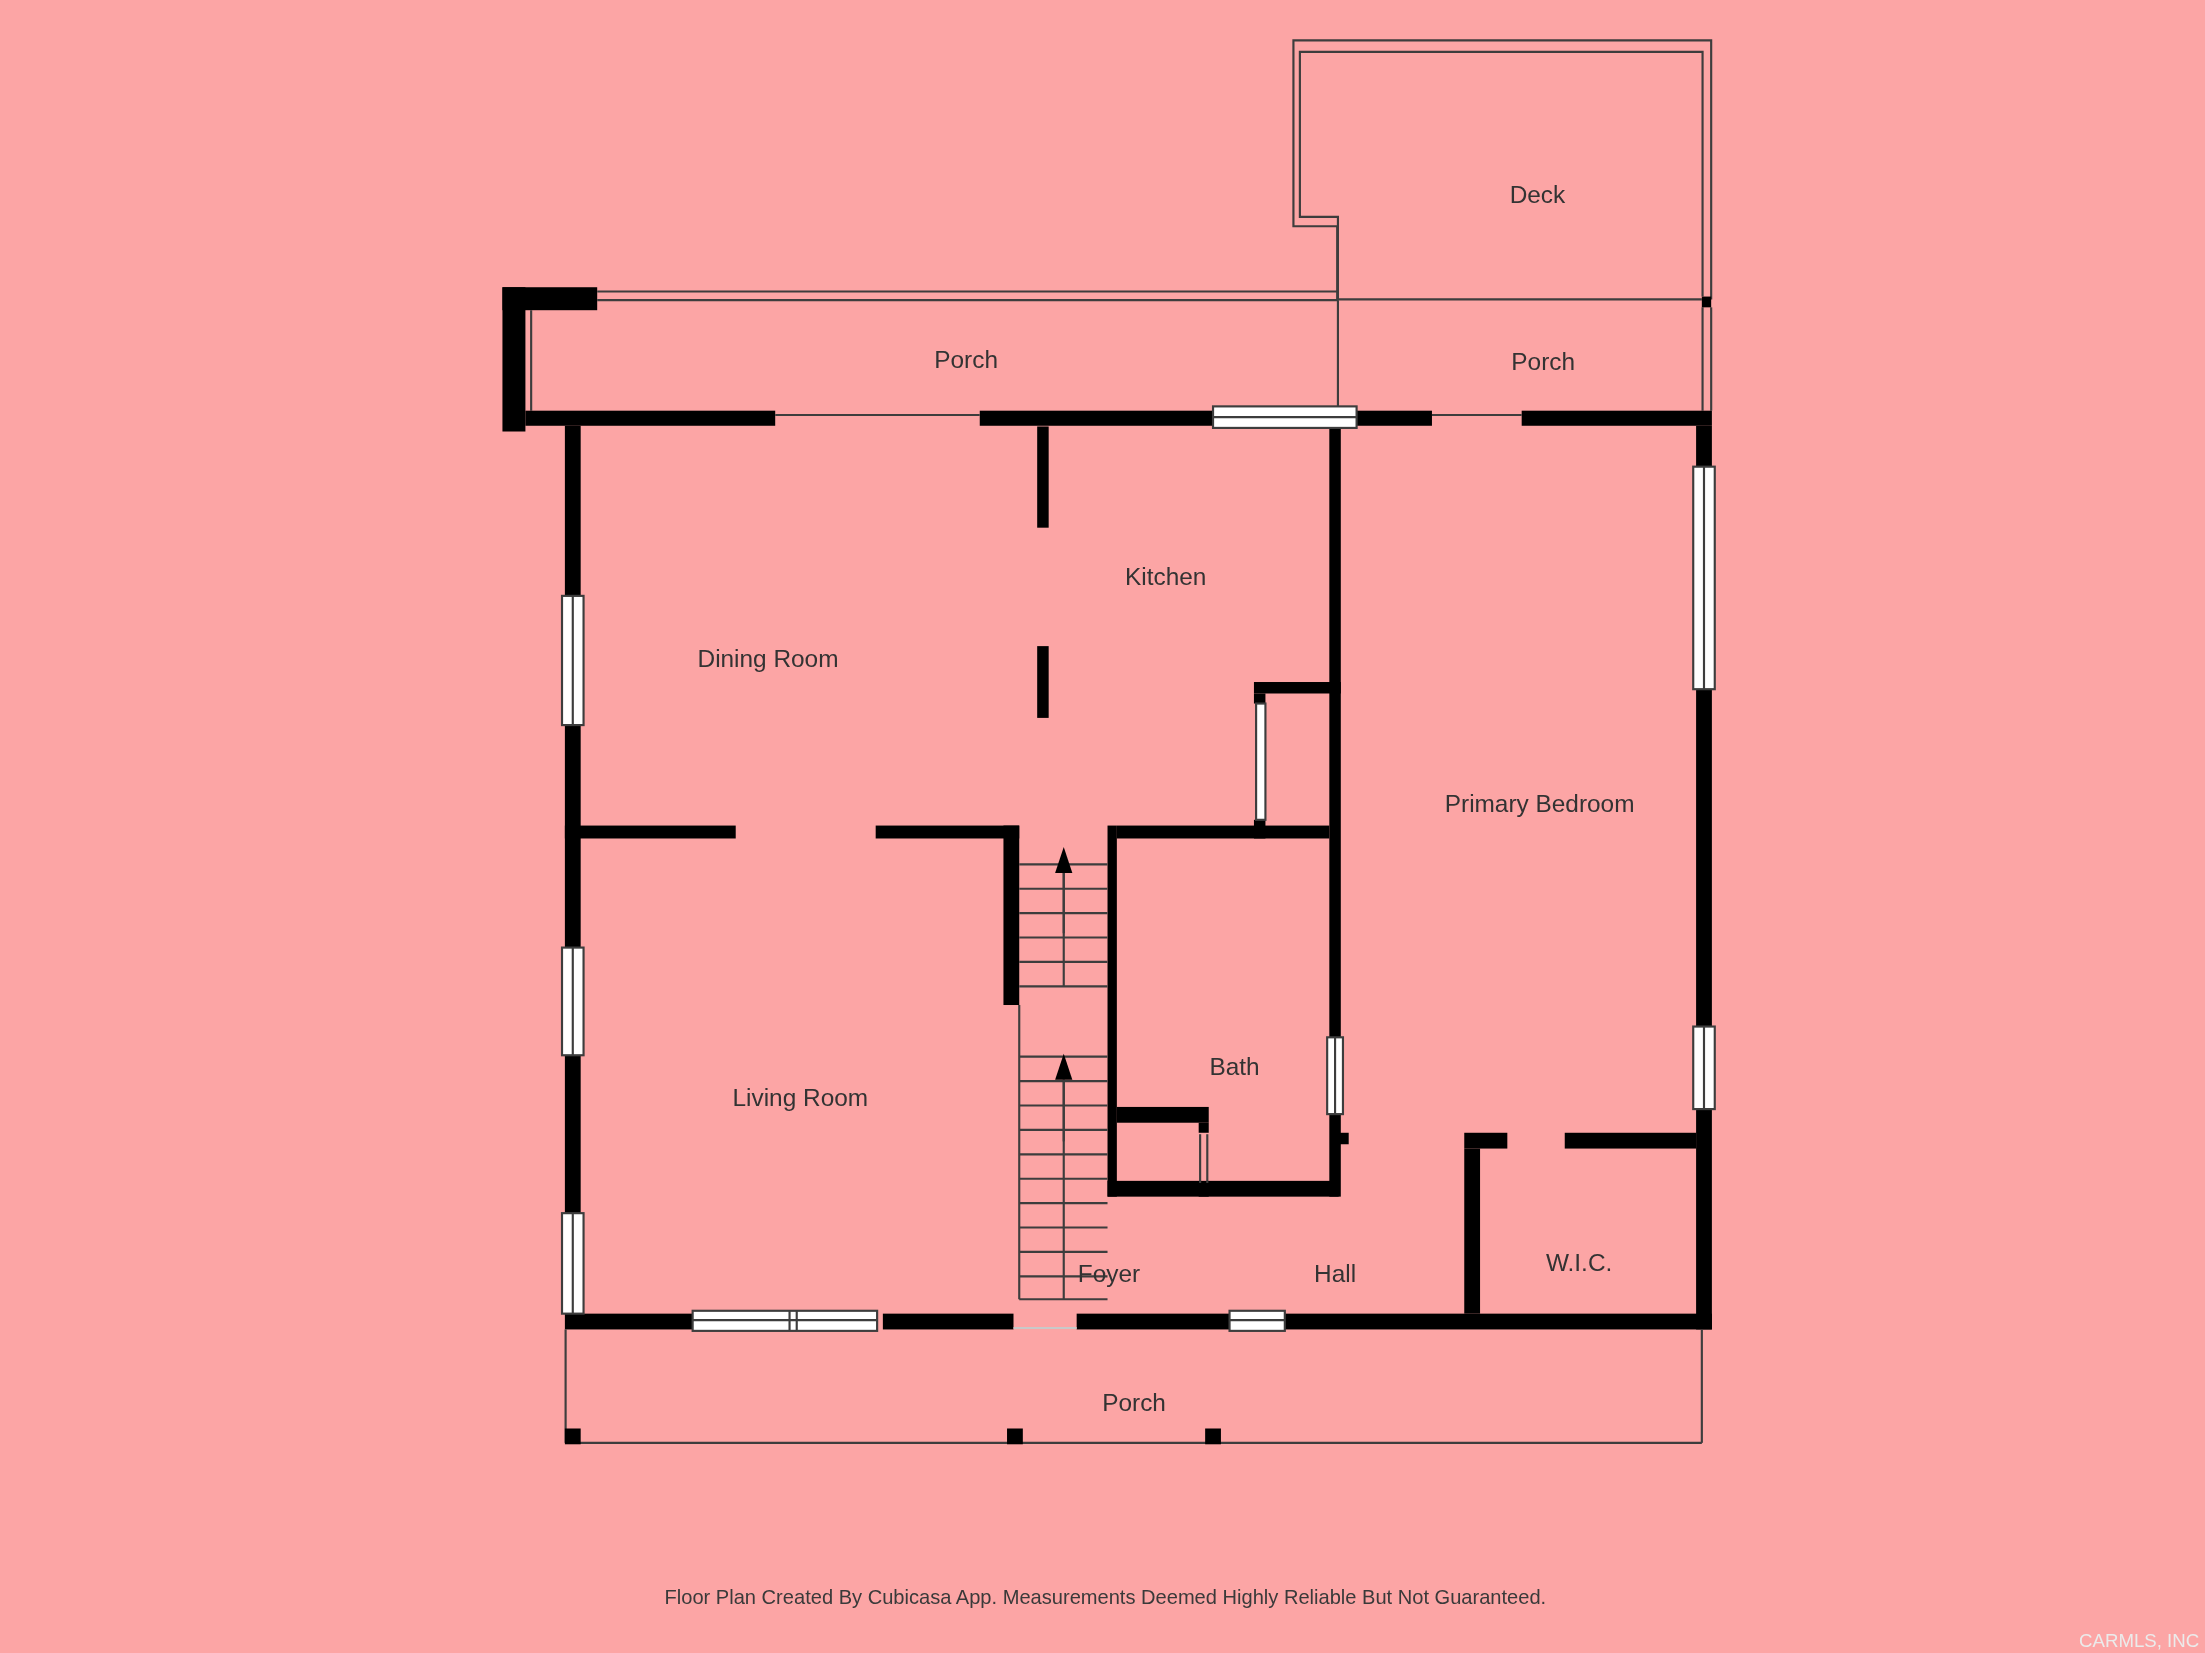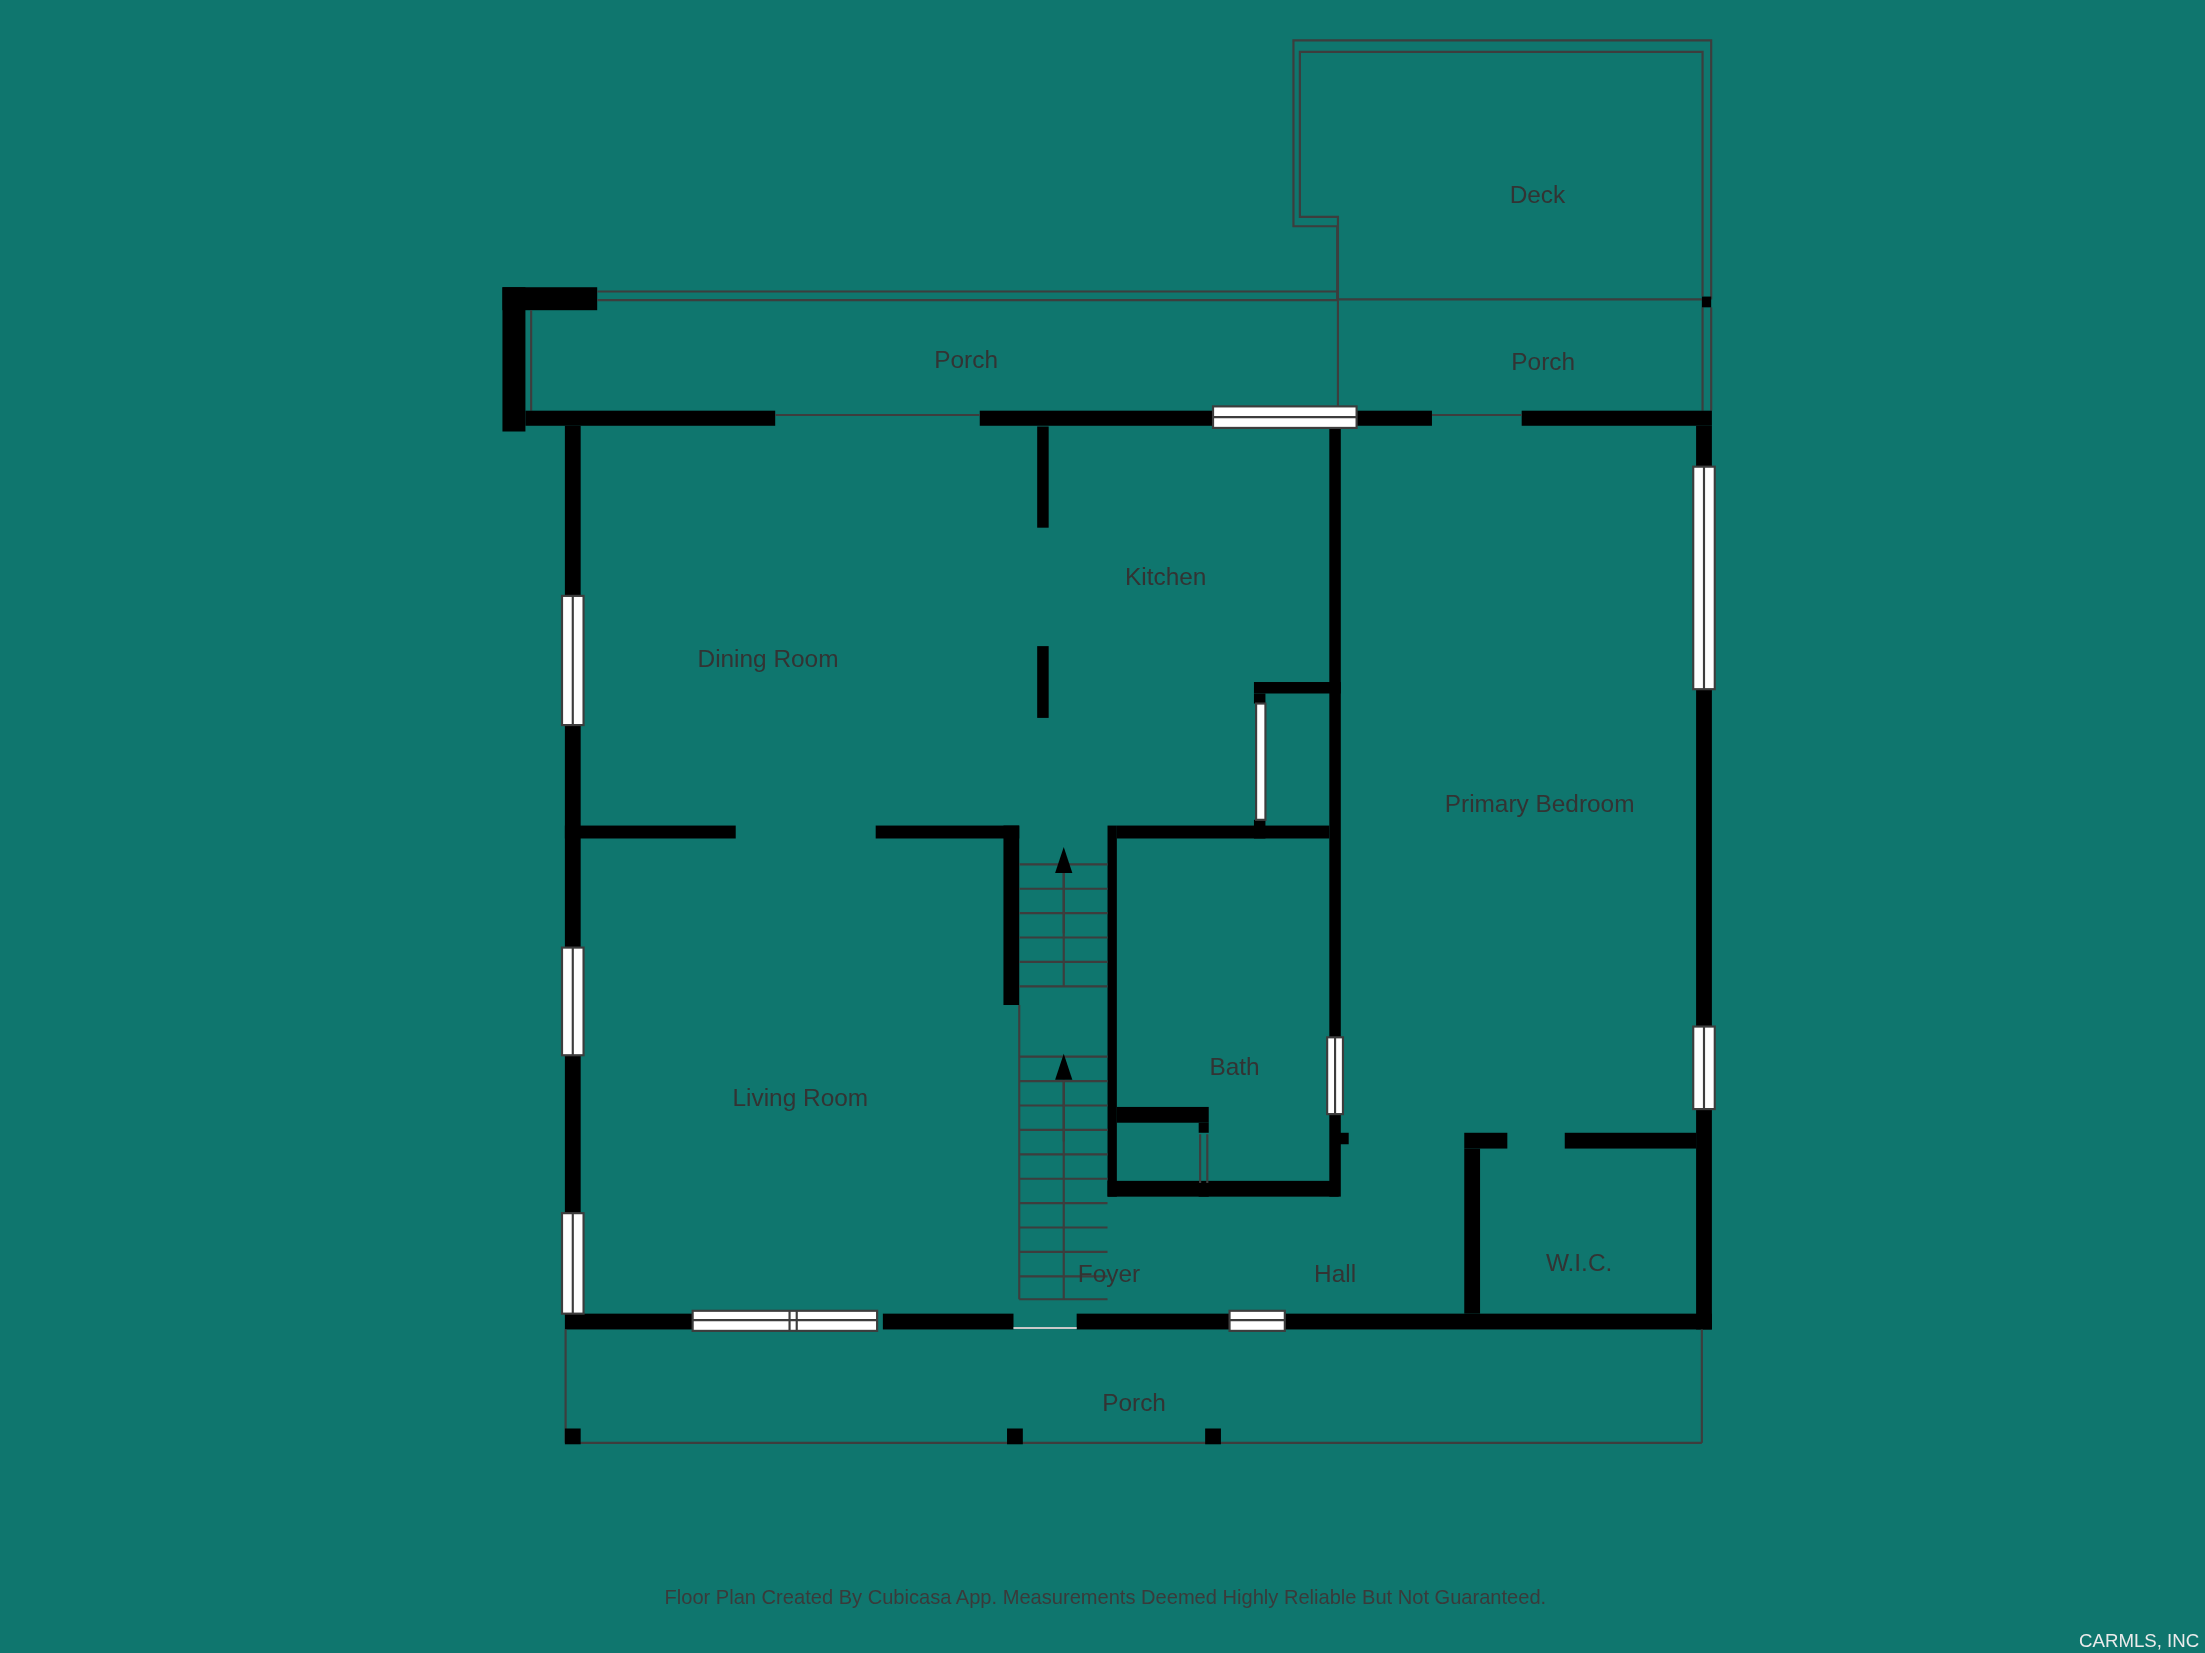--- a/index.html
+++ b/index.html
@@ -1,16 +1,16 @@
 <!DOCTYPE html>
 <html style="font-size:11.5px"><head>
 <meta charset="utf-8">
 <style>
   html,body{margin:0;padding:0;background:#ffffff;}
-  .canvas{position:relative;width:2205px;height:1654px;background:#0f766e;overflow:hidden;
+  .canvas{position:relative;width:2205px;height:1654px;background:#fca5a5;overflow:hidden;
           font-family:"Liberation Sans", sans-serif;}
   svg{display:block;}
   .wall{fill:#000000;stroke:none;}
   .thin{stroke:#3d3d3d;stroke-width:3;fill:none;}
   .winbox{fill:#ffffff;stroke:#3d3d3d;stroke-width:3;}
   .winline{stroke:#3d3d3d;stroke-width:3;}
   .threshold{stroke:#c9c9c9;stroke-width:3;}
   .tread{stroke:#3d3d3d;stroke-width:3;}
   .arrowhead{fill:#000000;}
   .room-label{font-family:"Liberation Sans", sans-serif;font-size:34px;fill:#333333;text-anchor:middle;}

